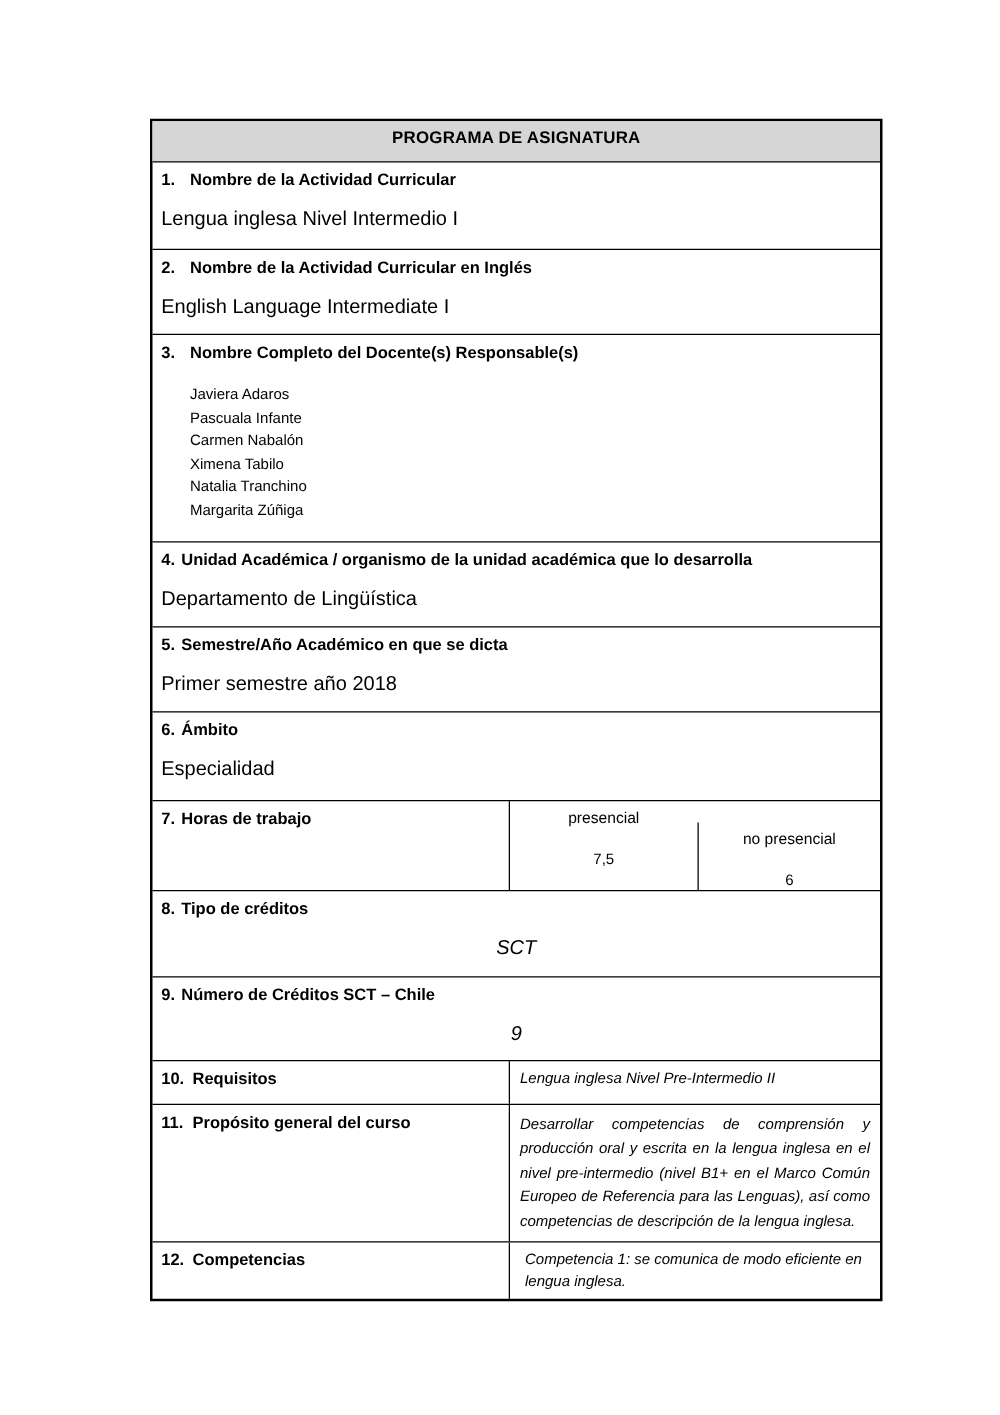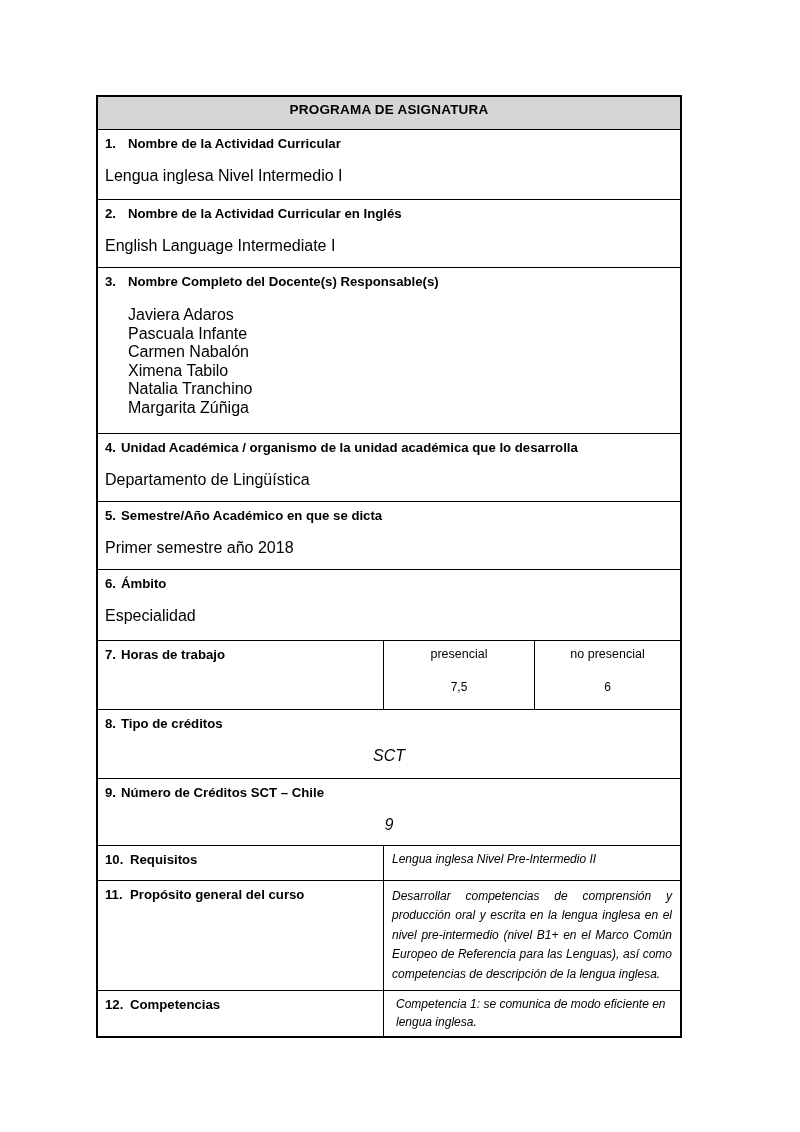--- a/index.html
+++ b/index.html
@@ -6,21 +6,21 @@
   html, body {
     margin: 0; padding: 0;
     width: 800px; height: 1132px;
     background: #ffffff;
     font-family: "Liberation Sans", sans-serif;
     color: #000000;
     position: relative;
   }
   .doc-table {
     position: absolute;
-    left: 96px; top: 95px;
+    left: 120px; top: 95px;
     width: 586px;
     border: 2px solid #000;
     background: #fff;
   }
   .trow { border-top: 1.5px solid #000; }
   .trow:first-child { border-top: none; }
 
   
   .thead {
     min-height: 32px;
@@ -49,41 +49,41 @@
     font-size: 16px;
     line-height: 14px;
     margin-top: 17px;
   }
   .val.center { text-align: center; font-style: italic; }
   .italic { font-style: italic; }
 
   .names {
     margin-top: 16px;
     padding-left: 23px;
-    font-size: 16px;
+    font-size: 12px;
     line-height: 18.5px;
   }
 
   
   .cols { display: flex; align-items: stretch; padding: 0; }
   .c-label {
     width: 285px;
     flex: 0 0 285px;
     padding: 6px 7px;
   }
   .c-sub {
     width: 151px;
     flex: 0 0 151px;
     border-left: 1.5px solid #000;
     text-align: center;
     padding-top: 6px;
     font-size: 12.5px;
     line-height: 15px;
   }
-  .c-sub.last { width: auto; flex: 1 1 auto; }
+  .c-sub.last { width: auto; flex: 1 1 auto; margin-top: 17px; }
   .colval { margin-top: 18px; font-size: 12px; }
   .c-right {
     flex: 1 1 auto;
     border-left: 1.5px solid #000;
     padding: 5px 8px 5px 8px;
     font-size: 12px;
     line-height: 17px;
     font-style: italic;
   }
   .c-right.justify {

